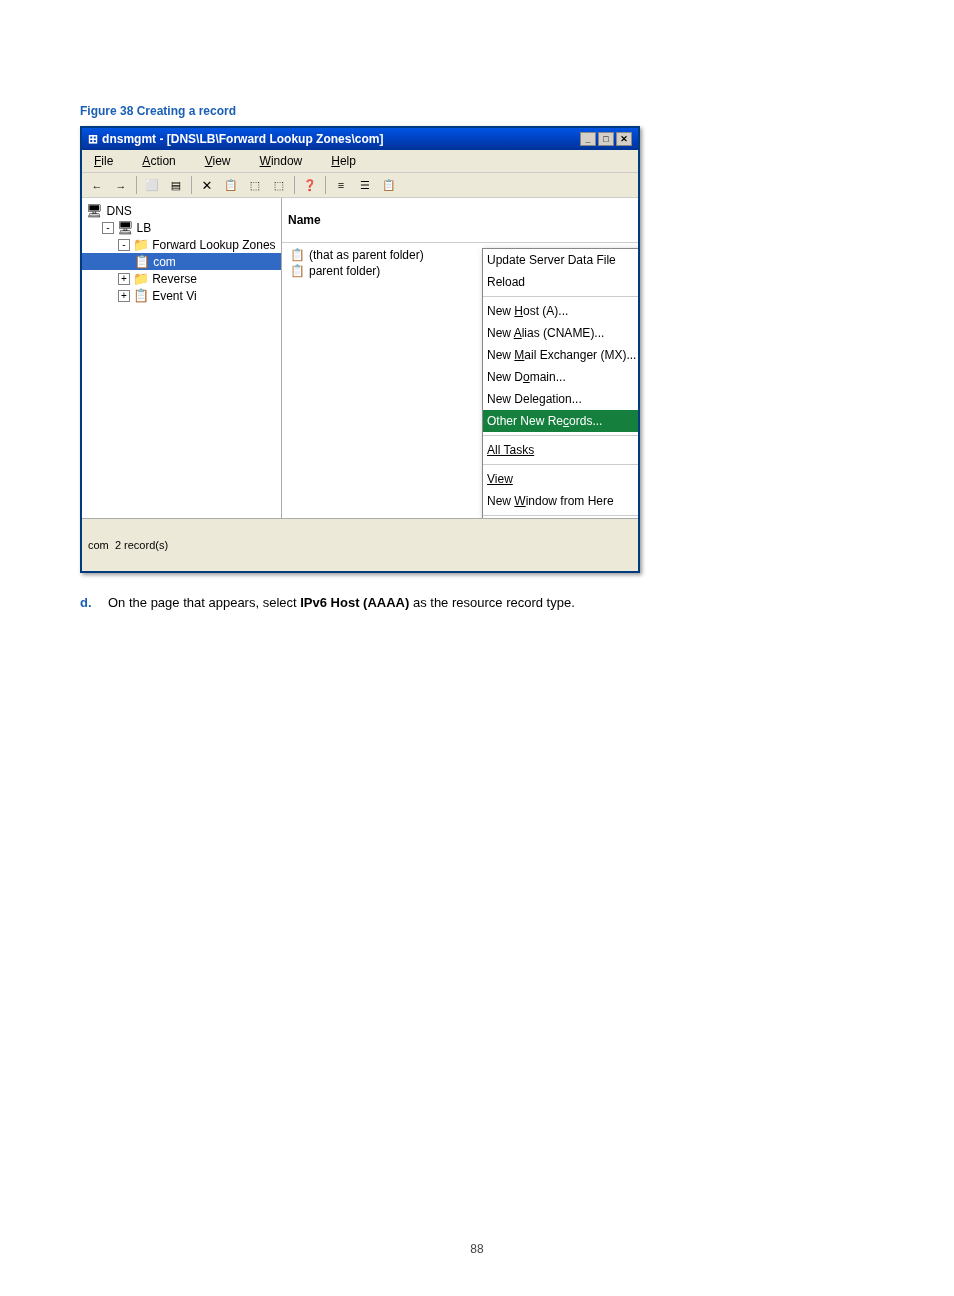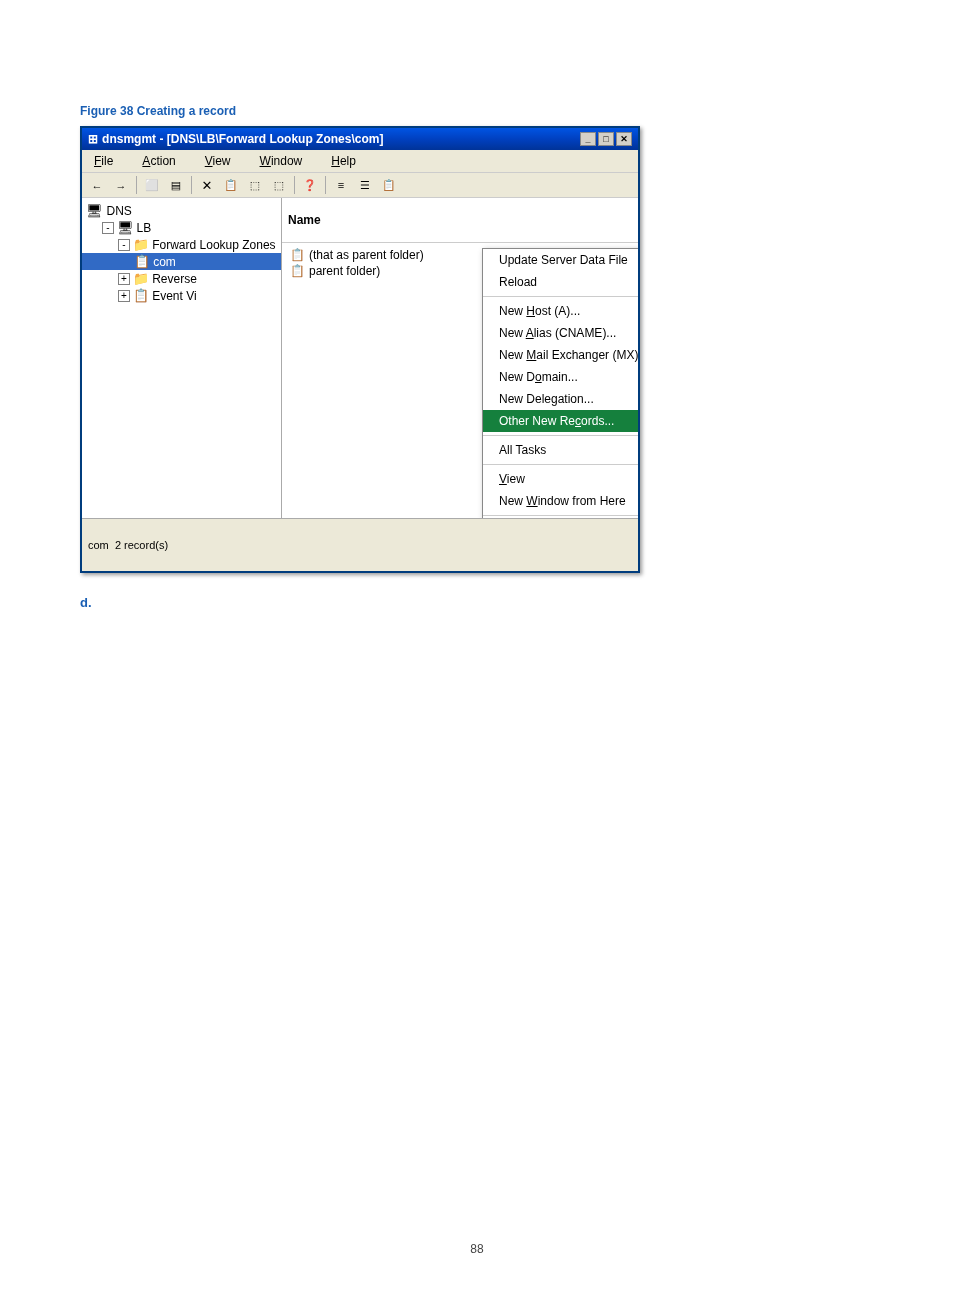--- a/index.html
+++ b/index.html
@@ -207,41 +207,42 @@
       top: 50px;
       width: 200px;
       background: #fff;
       border: 1px solid #888;
       box-shadow: 2px 2px 6px rgba(0,0,0,0.3);
       z-index: 10;
       font-size: 12px;
     }
 
     .ctx-item {
-      padding: 4px 16px;
+      padding: 4px 4px;
       cursor: pointer;
       color: #000;
       white-space: nowrap;
     }
 
     .ctx-item.highlighted {
       background: #15803d;
       color: white;
     }
 
     .ctx-sep {
       height: 1px;
       background: #ccc;
       margin: 3px 0;
     }
 
     .ctx-item-arrow {
       display: flex;
       justify-content: space-between;
       align-items: center;
+      text-decoration: underline;
     }
 
     
     .instruction {
       margin-top: 20px;
       font-size: 13px;
       line-height: 1.6;
       color: #000;
       display: flex;
       gap: 12px;
@@ -408,17 +409,20 @@
     </div>
 
     <div class="status-bar">
       <span>com&nbsp;&nbsp;2 record(s)</span>
     </div>
 
   </div>
 
   <div class="instruction">
     <span class="instruction-label">d.</span>
+    <span>
+      <span>On the page that appears, select </span><span class="bold-text">IPv6 Host (AAAA)</span><span> as the resource record type.</span>
+    </span>
   </div>
 
 </div>
 
 <div class="page-number">88</div>
 
 </body></html>

